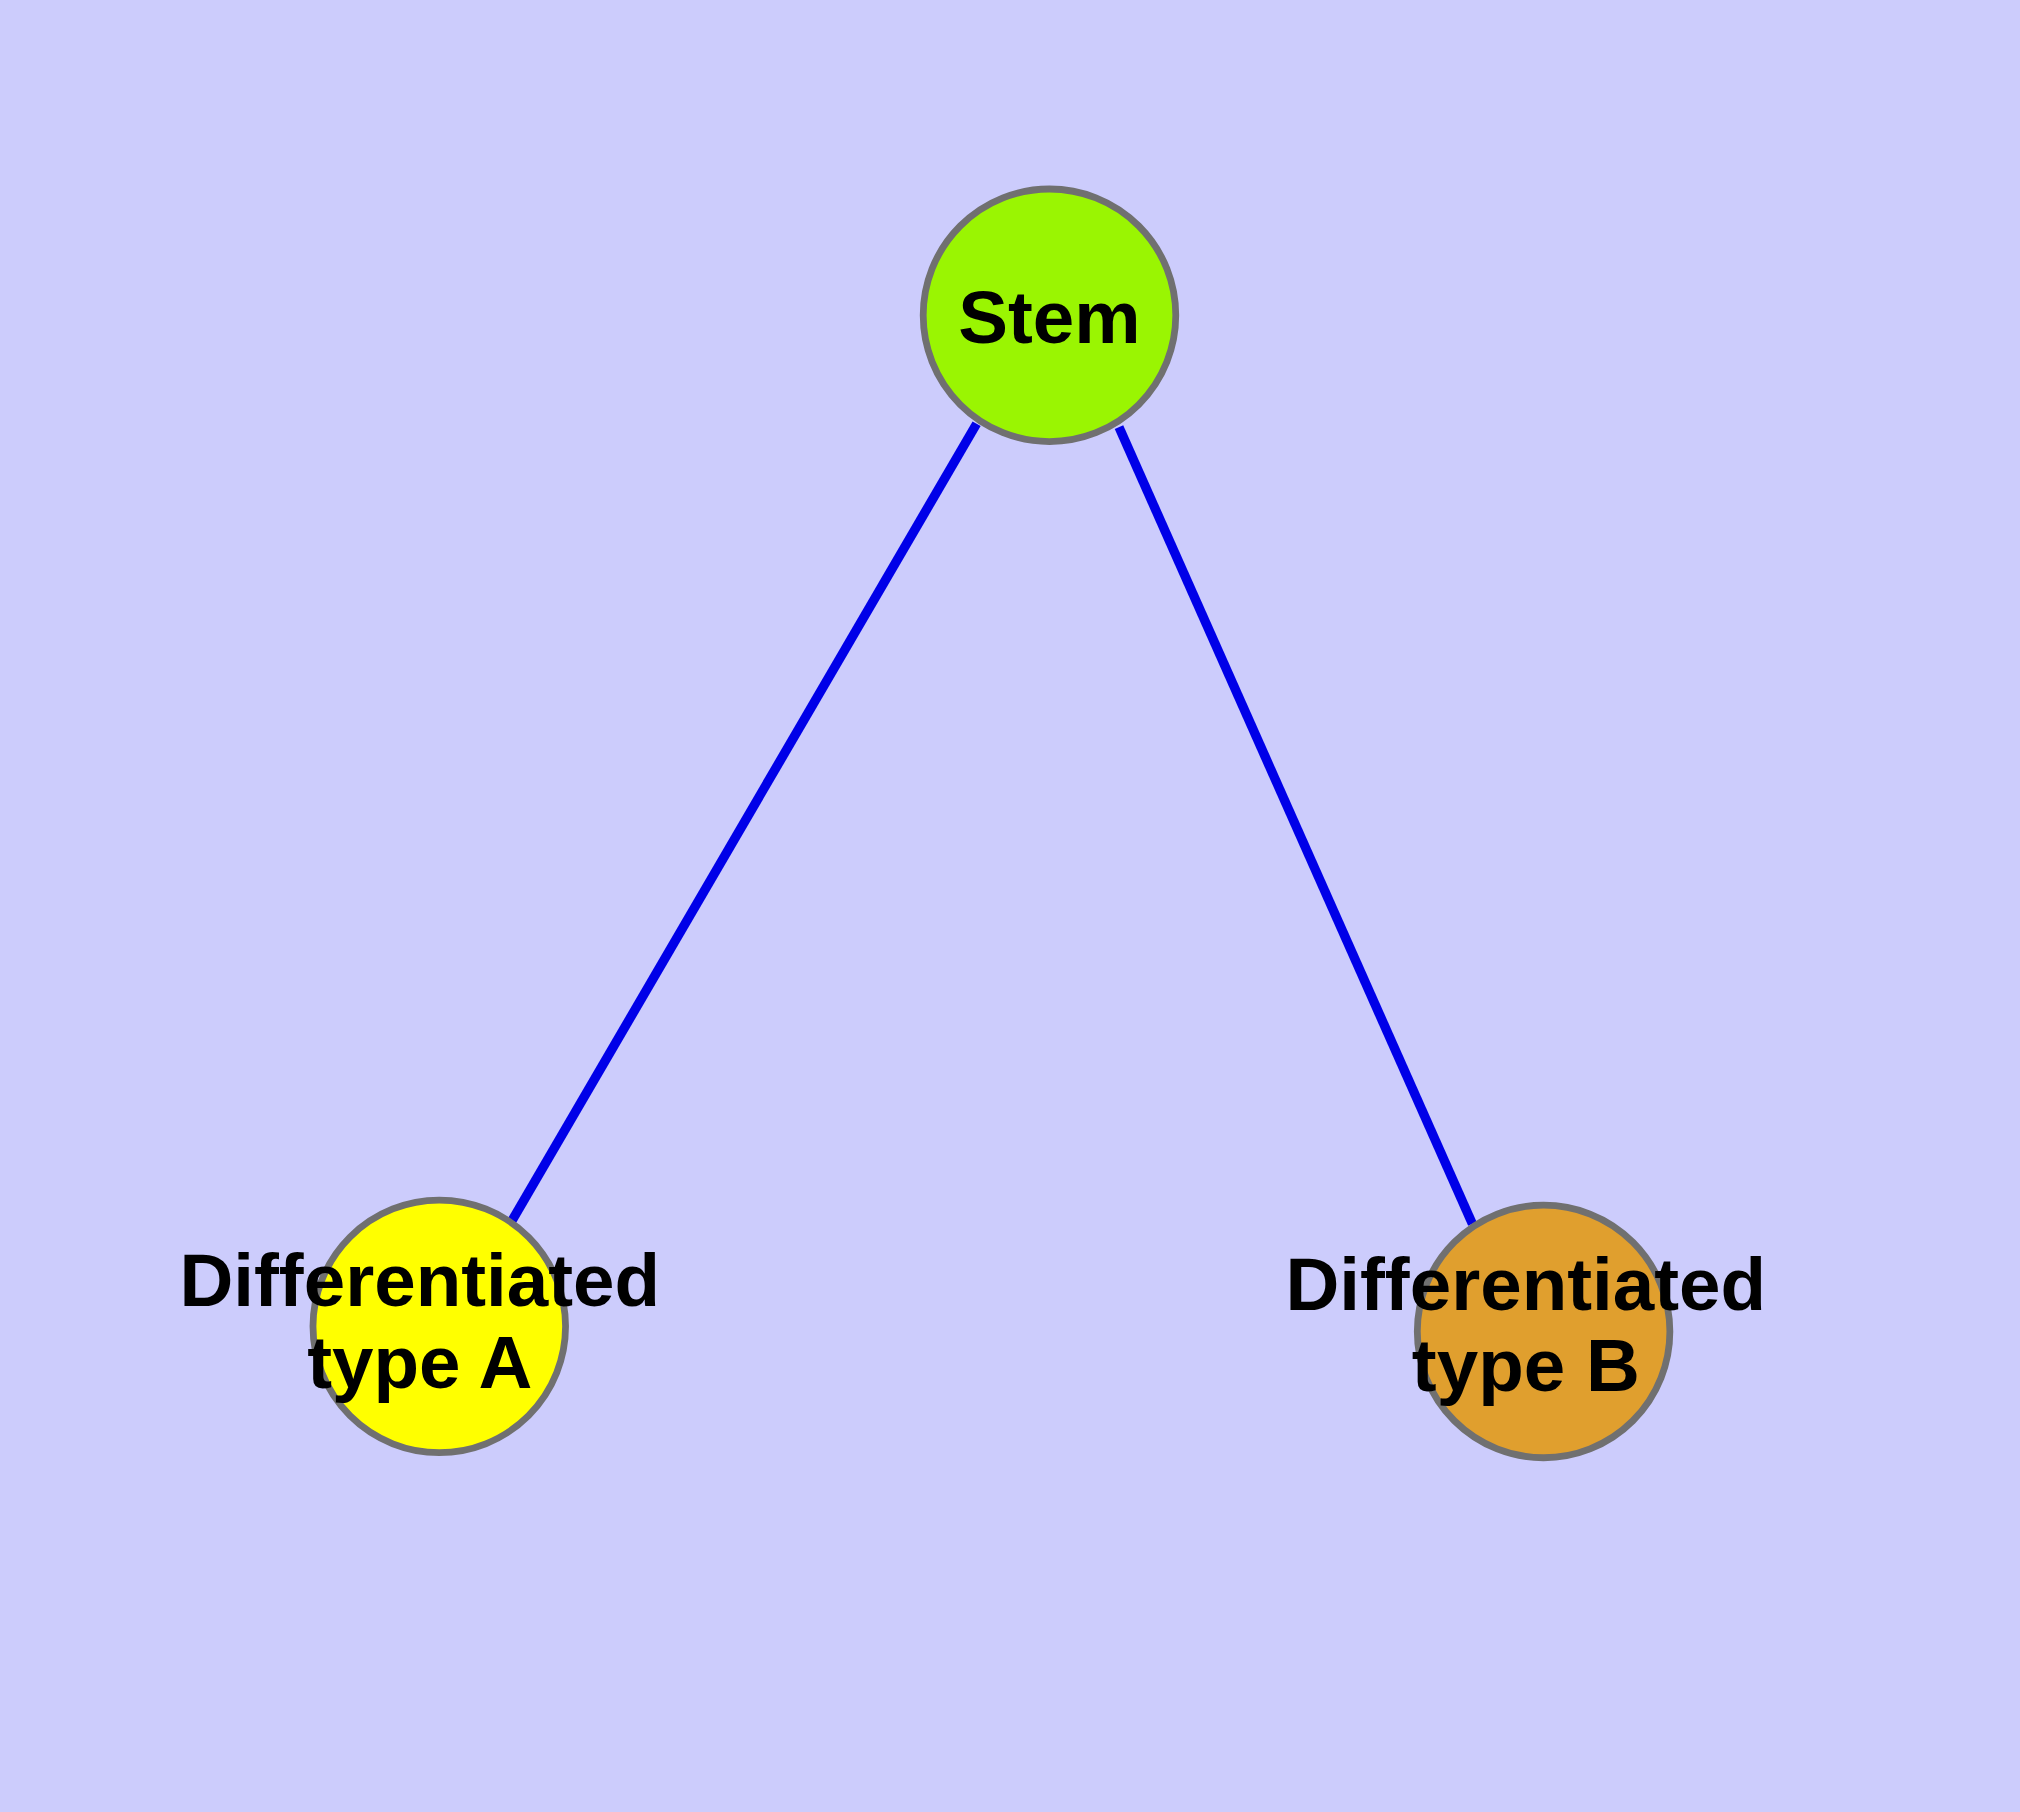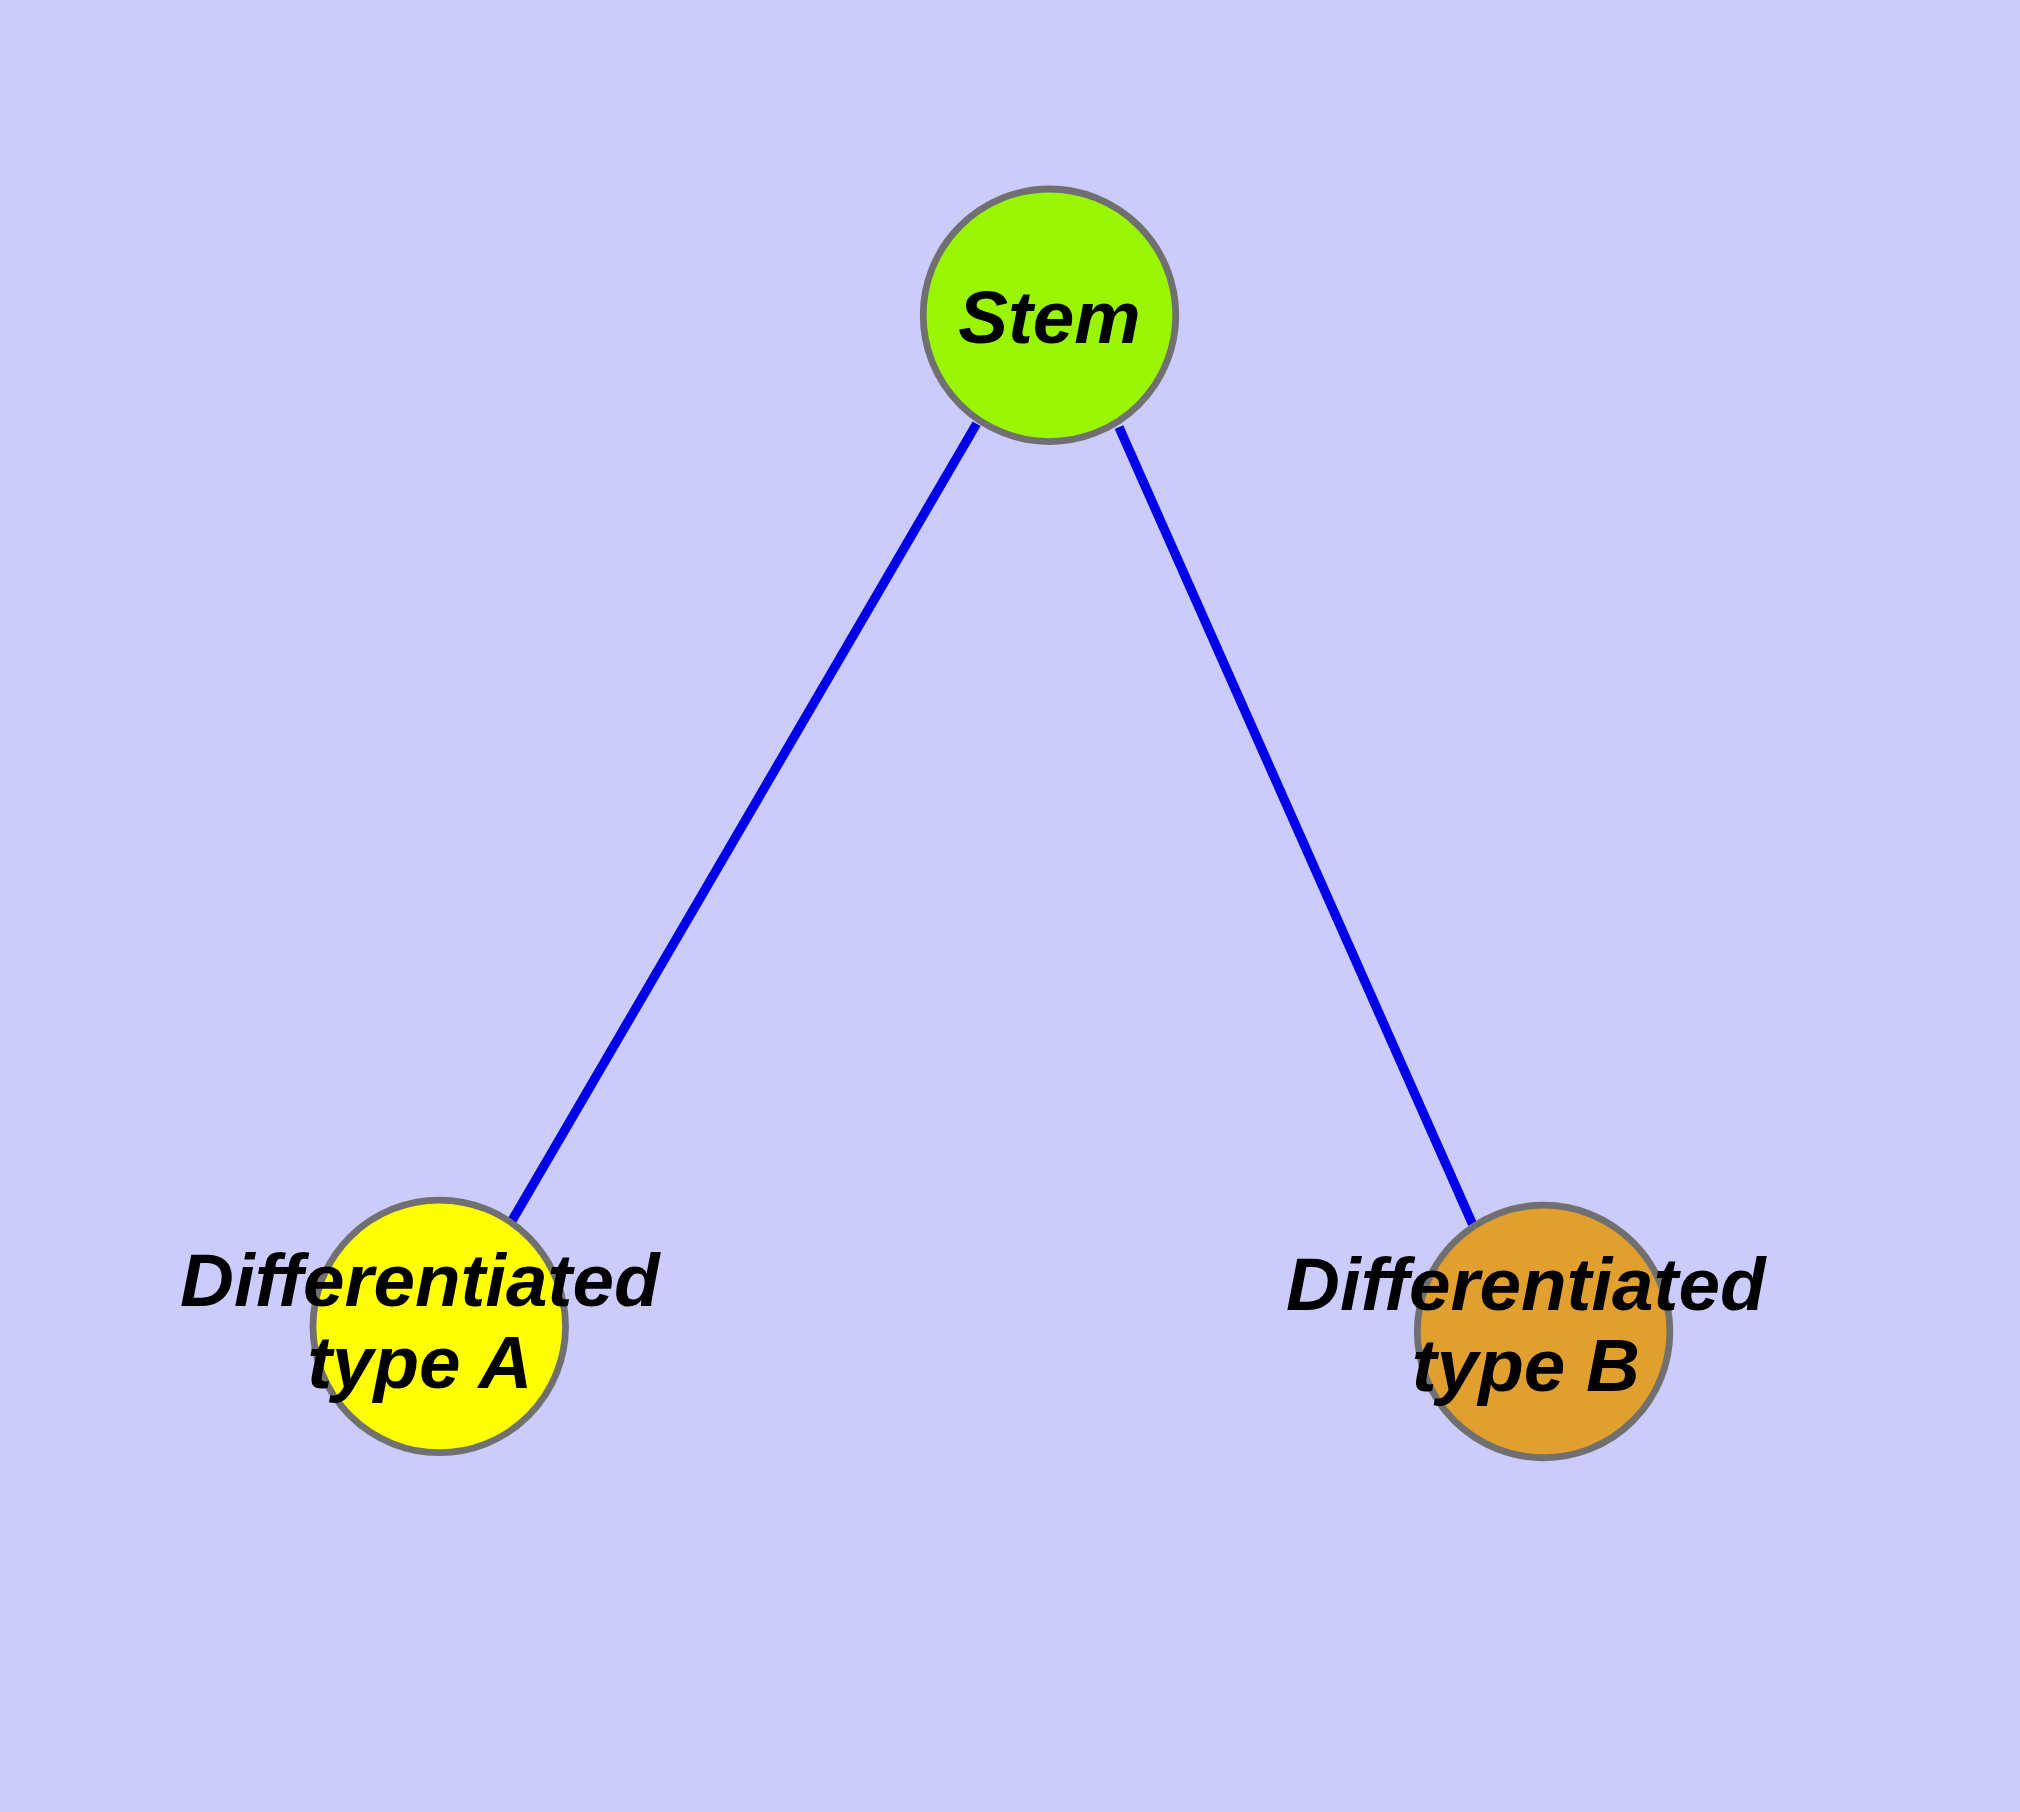--- a/index.html
+++ b/index.html
@@ -8,21 +8,20 @@
     padding: 0;
     background: #ccccfc;
   }
   #canvas {
     position: relative;
     width: 2021px;
     height: 1812px;
     background: #ccccfc;
     overflow: hidden;
     font-family: "Liberation Sans", "DejaVu Sans", sans-serif;
-    font-style: italic;
   }
   #graph-svg {
     position: absolute;
     left: 0;
     top: 0;
     width: 2021px;
     height: 1812px;
     display: block;
   }
   .node-label {

